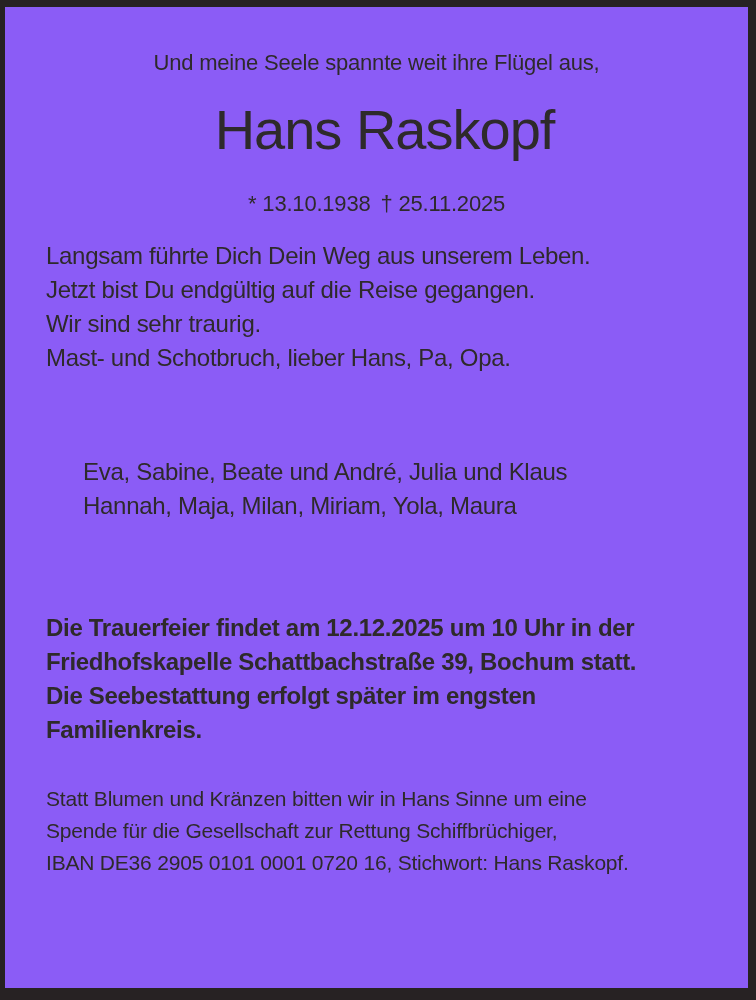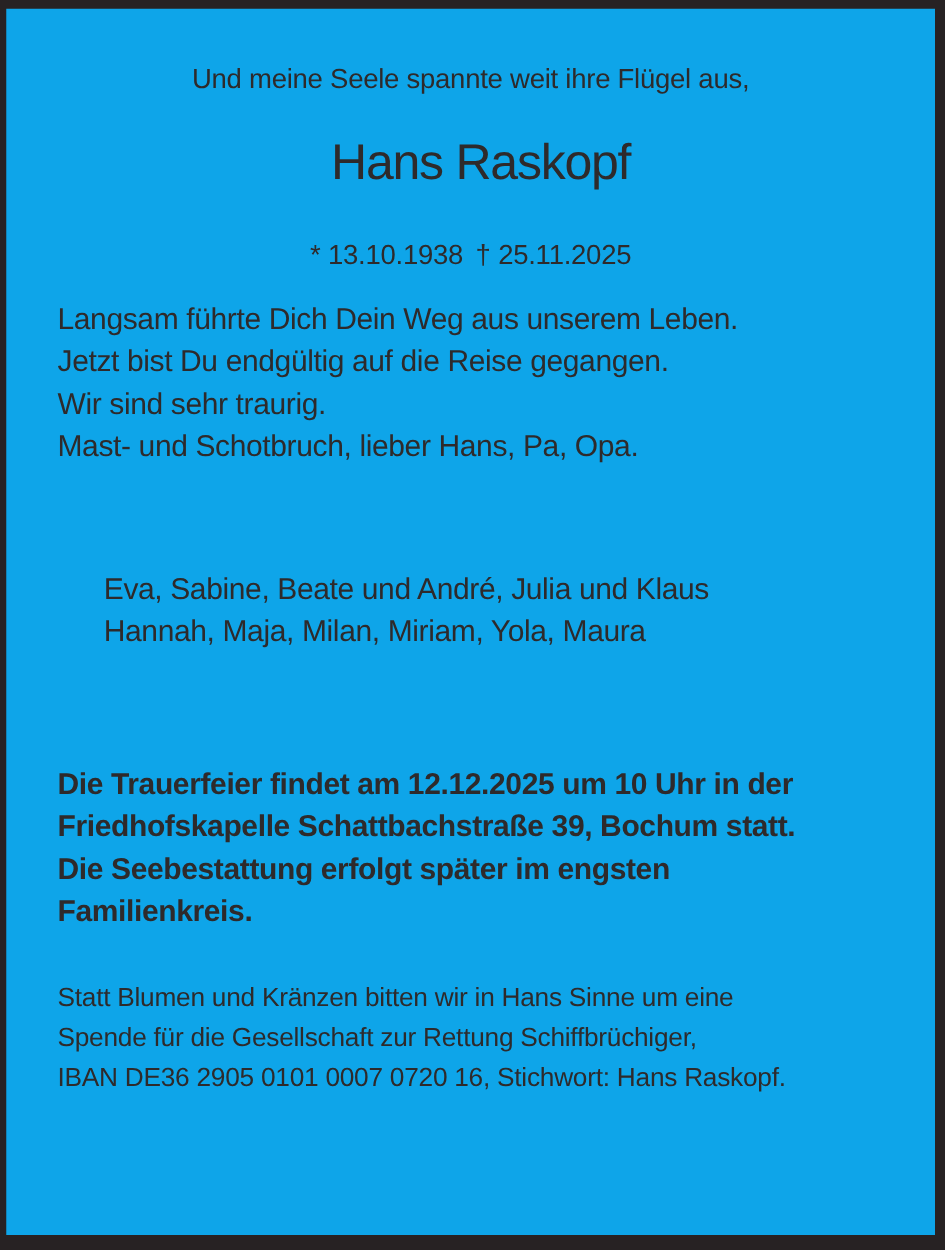--- a/index.html
+++ b/index.html
@@ -1,38 +1,38 @@
 <!DOCTYPE html>
 <html><head>
 <meta charset="utf-8">
 <style>
   * { margin: 0; padding: 0; box-sizing: border-box; }
   html, body { width: 756px; height: 1000px; background: #ffffff; }
   .notice {
     width: 756px;
     height: 1000px;
-    background: #0ea5e9;
+    background: #8b5cf6;
     border-style: solid;
     border-color: #272223;
     border-width: 7px 8px 12px 5px;
     font-family: "Liberation Sans", sans-serif;
     color: #2e2a2b;
     overflow: hidden;
   }
   .verse {
     margin-top: 40px;
     text-align: center;
     font-size: 22px;
     line-height: 32px;
     letter-spacing: -0.2px;
   }
   .name {
     margin-top: 22px;
     text-align: center;
-    font-size: 40px;
+    font-size: 56px;
     line-height: 58px;
     font-weight: 400;
     letter-spacing: -1px;
     padding-left: 16px;
   }
   .dates {
     margin-top: 30px;
     display: flex;
     justify-content: center;
     align-items: baseline;
@@ -91,16 +91,16 @@
   <div class="para service">
     <div>Die Trauerfeier findet am 12.12.2025 um 10 Uhr in der</div>
     <div>Friedhofskapelle Schattbachstraße 39, Bochum statt.</div>
     <div>Die Seebestattung erfolgt später im engsten</div>
     <div>Familienkreis.</div>
   </div>
 
   <div class="donation">
     <div>Statt Blumen und Kränzen bitten wir in Hans Sinne um eine</div>
     <div>Spende für die Gesellschaft zur Rettung Schiffbrüchiger,</div>
-    <div>IBAN DE36 2905 0101 0007 0720 16, Stichwort: Hans Raskopf.</div>
+    <div>IBAN DE36 2905 0101 0001 0720 16, Stichwort: Hans Raskopf.</div>
   </div>
 
 </div>
 
 </body></html>

